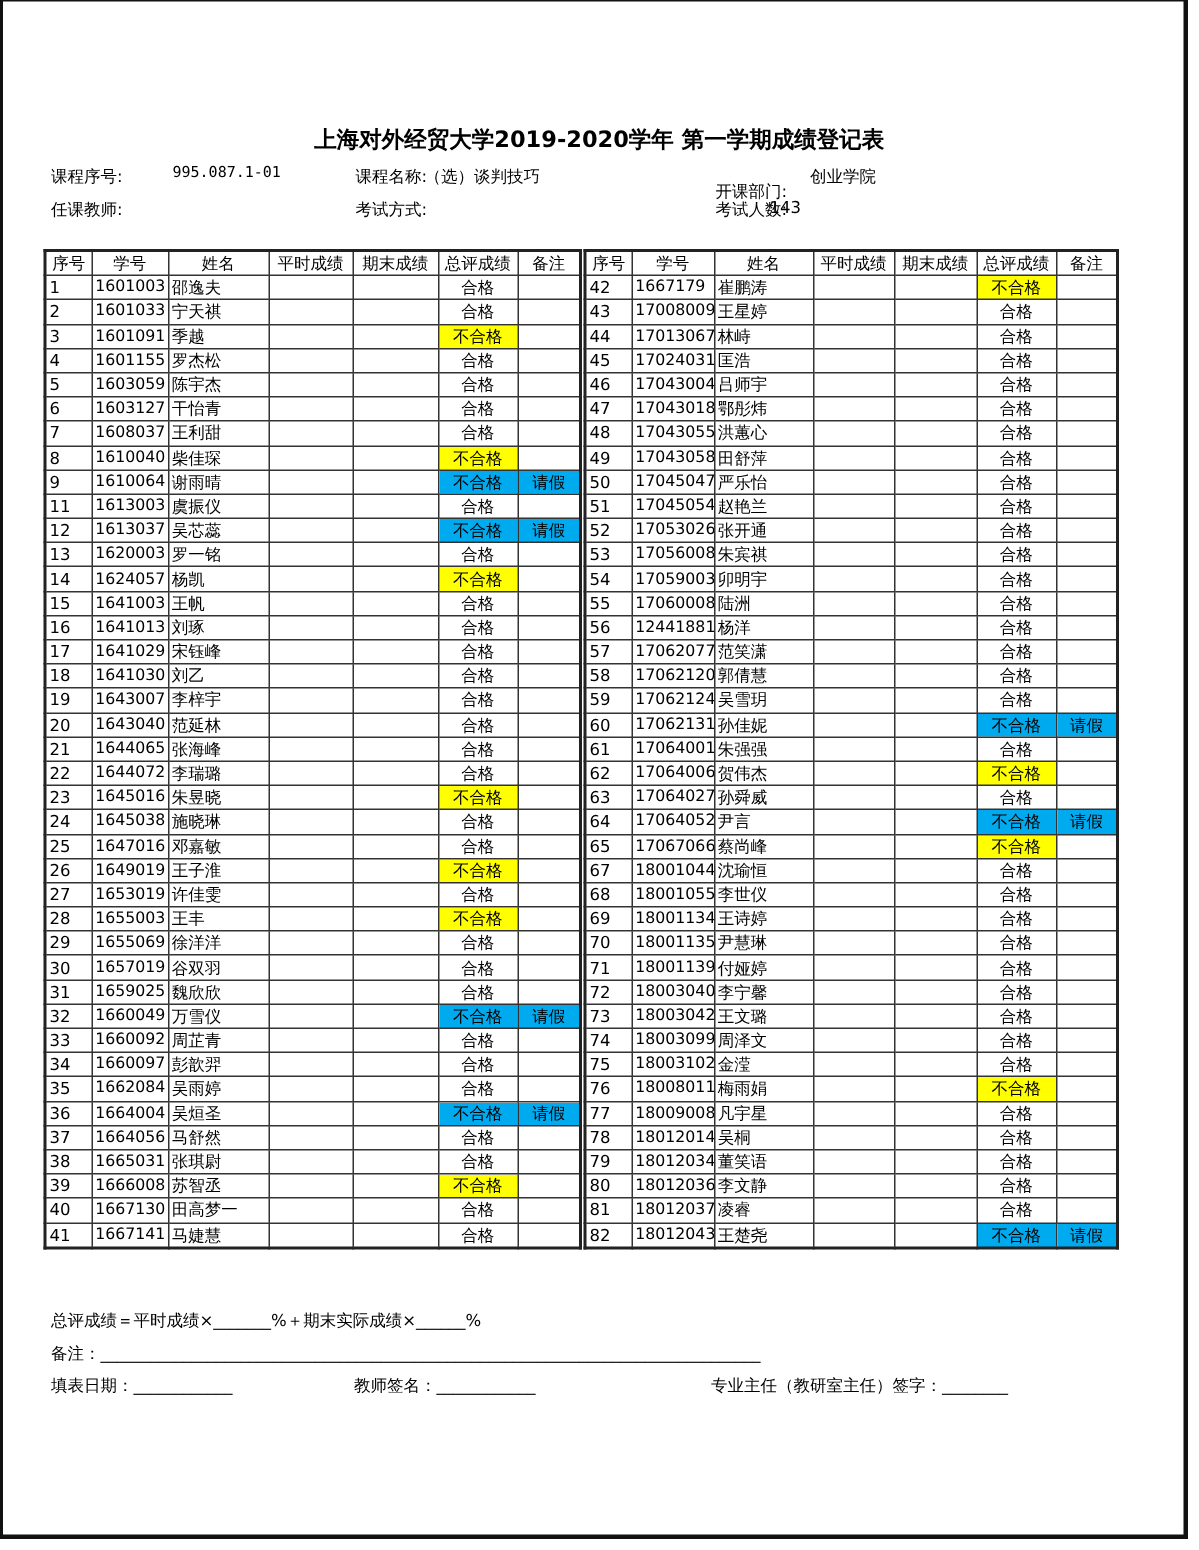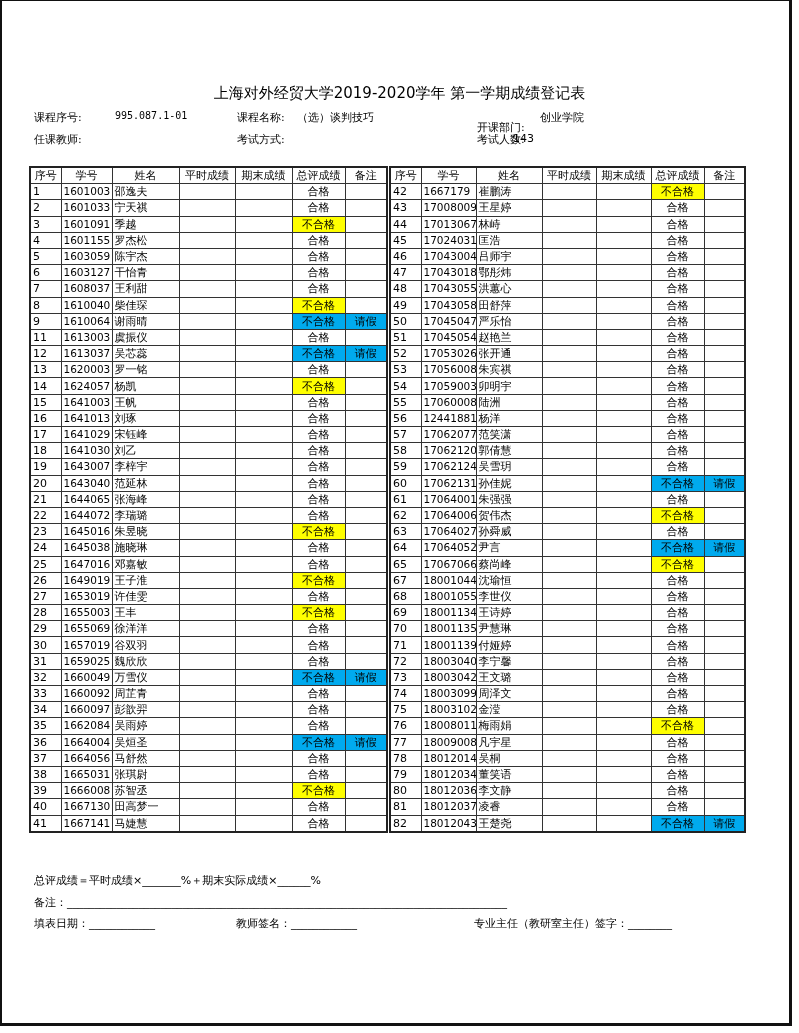--- a/index.html
+++ b/index.html
@@ -2,21 +2,21 @@
 <html><head>
 <meta charset="utf-8">
 <style>
   html, body { margin: 0; padding: 0; background: #ffffff; }
   body { width: 799px; height: 1033px; position: relative; overflow: hidden;
          font-family: "DejaVu Sans", "Liberation Sans", sans-serif; color: #000; }
   .page { position: absolute; left: 0; top: 0; width: 792px; height: 1026px;
           border-left: 2px solid #111; border-top: 1px solid #111;
           border-right: 3px solid #111; border-bottom: 3px solid #111; box-sizing: border-box; background:#fff; }
   .title { position: absolute; left: 0; width: 799px; top: 84px; text-align: center;
-           font-size: 15px; font-weight: normal; letter-spacing: 0px; }
+           font-size: 15px; font-weight: bold; letter-spacing: 0px; }
   .meta { position: absolute; font-size: 11px; white-space: nowrap; }
   table.grid { position: absolute; top: 166px; border-collapse: collapse; font-size: 11px;
                table-layout: fixed; border: 2px solid #222; }
   table.grid td, table.grid th { border: 1px solid #333; height: 15.2px; padding: 0 2px; line-height: 15px;
                white-space: nowrap; overflow: hidden; font-weight: normal; }
   table.grid th { text-align: center; }
   td.idx { text-align: left; }
   td.sid { text-align: left; font-size: 10.5px; }
   td.name { text-align: left; }
   td.grade { text-align: center; }
@@ -31,21 +31,21 @@
 </head>
 <body>
 
 <div class="page"></div>
 
 <div class="title">上海对外经贸大学2019-2020学年 第一学期成绩登记表</div>
 
 <div class="meta" style="left:34px; top:110px;">课程序号:</div>
 <div class="meta" style="left:115px; top:110px; font-family:'DejaVu Sans Mono', monospace; font-size:10px;text-align:center;">995.087.1-01</div>
 <div class="meta" style="left:237px; top:110px;">课程名称:</div>
-<div class="meta" style="left:297px; top:110px;">（选）谈判技巧</div>
+<div class="meta" style="left:283px; top:110px;">（选）谈判技巧</div>
 <div class="meta" style="left:477px; top:120px;">开课部门:</div>
 <div class="meta" style="left:540px; top:110px;">创业学院</div>
 
 <div class="meta" style="left:34px; top:132px;">任课教师:</div>
 <div class="meta" style="left:115px; top:132px;"></div>
 <div class="meta" style="left:237px; top:132px;">考试方式:</div>
 <div class="meta" style="left:297px; top:132px;"></div>
 <div class="meta" style="left:477px; top:132px;">考试人数:</div>
 <div class="meta" style="left:513px; top:132px;">143</div>
 

